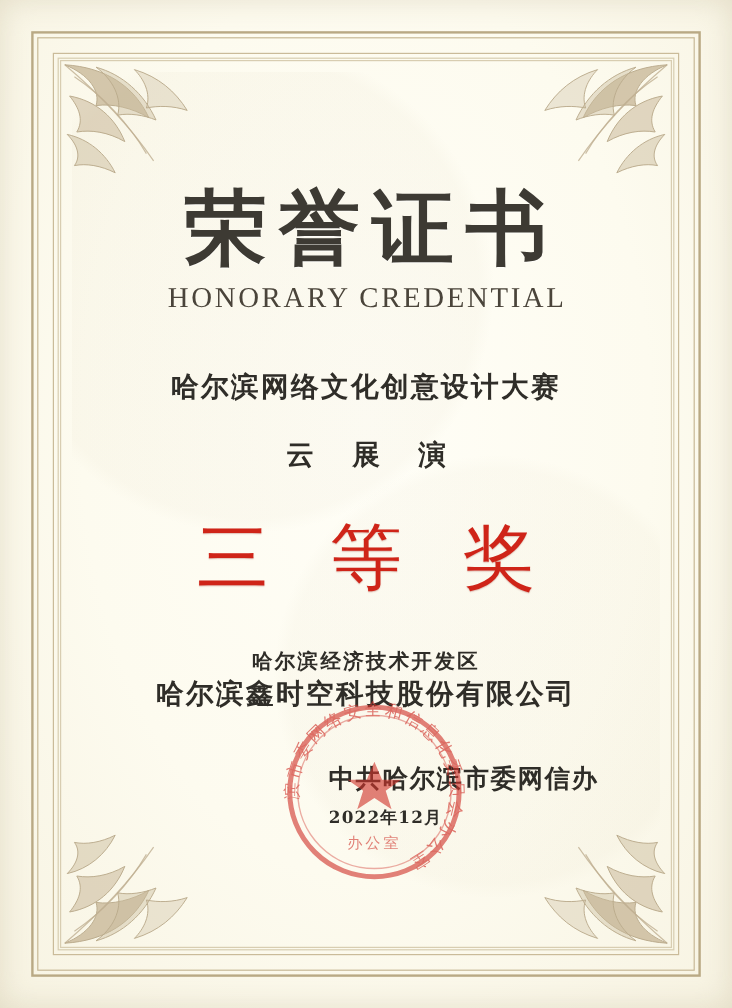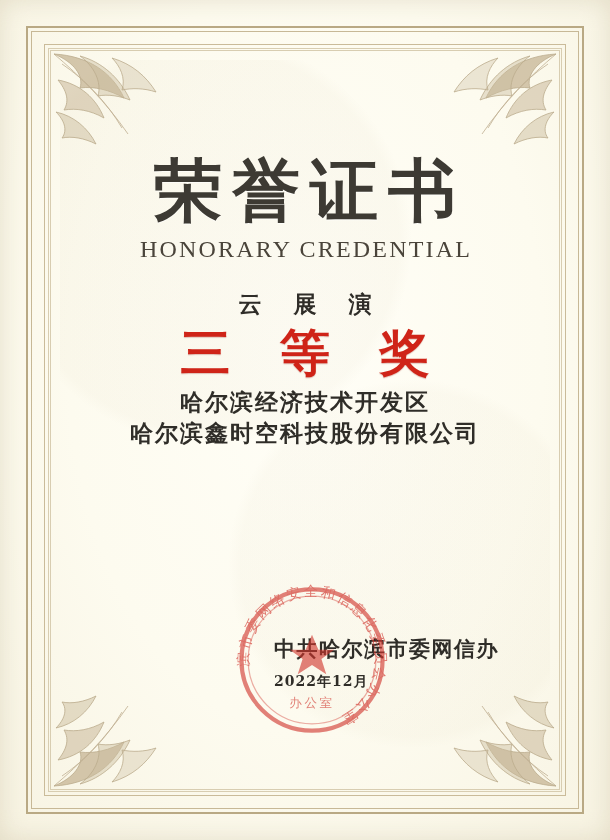--- a/index.html
+++ b/index.html
@@ -139,32 +139,34 @@
     margin-top: 26px;
     font-family: "DejaVu Serif", "Liberation Serif", serif;
     font-size: 23px;
     font-weight: 700;
     letter-spacing: 12px;
     text-indent: 12px;
     color: #2f2d28;
   }
 
   .award {
-    font-family: "DejaVu Serif", "Liberation Serif", serif;
-    font-size: 50px;
-    font-weight: 700;
+    margin-top: 30px;
+    font-family: "DejaVu Serif", "Liberation Serif", serif;
+    font-size: 60px;
+    font-weight: 400;
     letter-spacing: 16px;
     text-indent: 16px;
     color: #cf2418;
     text-shadow: 0 1px 1px rgba(140, 20, 10, 0.25);
   }
 
   .project-1 {
+    margin-top: 34px;
     font-family: Liberation Sans, sans-serif;
-    font-size: 23px;
+    font-size: 17px;
     font-weight: 700;
     letter-spacing: 2px;
     color: #2f2d28;
   }
   .project-2 {
     margin-top: 16px;
     font-family: "DejaVu Serif", "Liberation Serif", serif;
     font-size: 23px;
     font-weight: 700;
     letter-spacing: 2px;
@@ -287,20 +289,21 @@
       </g>
     </svg>
   </div>
 
   <div class="content">
 
     <div class="title-cn">荣誉证书</div>
 
     <div class="title-en">HONORARY CREDENTIAL</div>
 
+    <div class="line-competition">哈尔滨网络文化创意设计大赛</div>
 
     <div class="line-section">云 展 演</div>
 
     <div class="award">三 等 奖</div>
 
     <div class="project-1">哈尔滨经济技术开发区</div>
 
 
     <div class="recipient">哈尔滨鑫时空科技股份有限公司</div>
 

